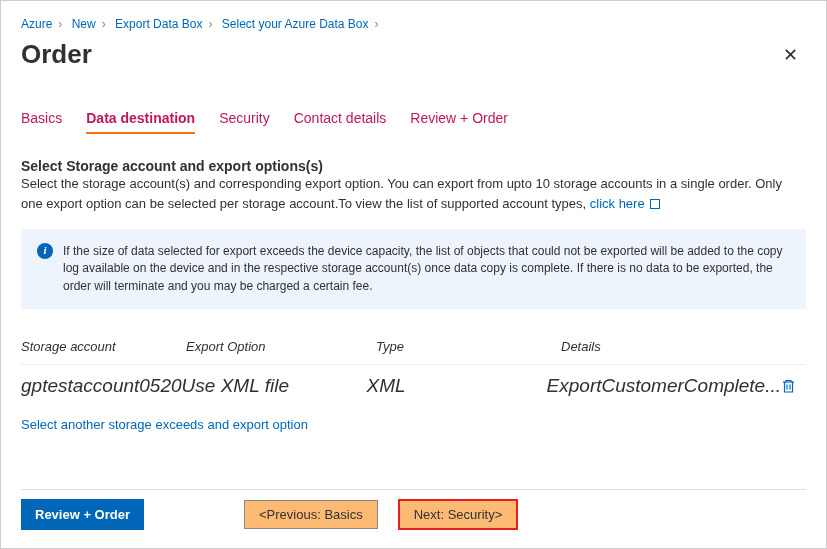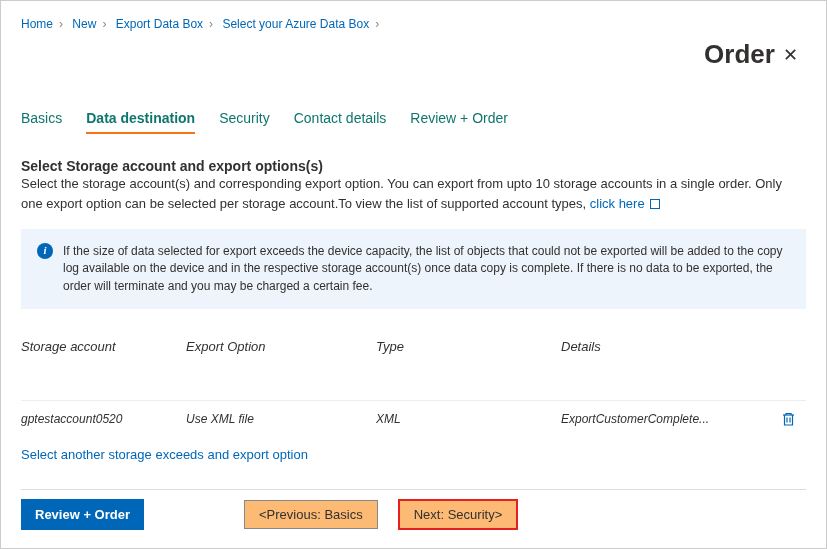--- a/index.html
+++ b/index.html
@@ -1,56 +1,56 @@
 <!DOCTYPE html>
 <html><head>
   <meta charset="utf-8">
   <style>
     * { box-sizing: border-box; margin: 0; padding: 0; font-family: 'Segoe UI', Arial, sans-serif; }
     body { width: 827px; height: 549px; background: #fff; border: 1px solid #ccc; padding: 16px 20px; position: relative; font-size: 13px; color: #323130; }
     .breadcrumb { font-size: 12px; color: #666; margin-bottom: 8px; }
     .breadcrumb a { color: #0067b8; text-decoration: none; }
     .breadcrumb .sep { color: #888; margin: 0 6px; }
-    .title-row { display: flex; justify-content: flex-end; align-items: center; }
+    .title-row { display: flex; justify-content: space-between; align-items: center; }
     h1 { font-size: 26px; font-weight: 600; color: #323130; }
     .close-x { font-size: 18px; color: #333; cursor: pointer; padding: 4px 8px; }
     .tabs { display: flex; gap: 24px; margin-top: 40px; border-bottom: 0; }
-    .tab { font-size: 14px; color: #0f766e; cursor: pointer; padding-bottom: 6px; }
+    .tab { font-size: 14px; color: #be185d; cursor: pointer; padding-bottom: 6px; }
     .tab.active { font-weight: 600; border-bottom: 2px solid #f97316; }
     .section-title { font-size: 14px; font-weight: 600; margin-top: 24px; }
     .section-desc { font-size: 13px; color: #323130; line-height: 1.5; }
     .inline-link { color: #0067b8; text-decoration: none; }
     .ext-icon { display:inline-block; width:10px; height:10px; border:1px solid #0067b8; position:relative; top:1px; margin-left:2px; }
     .info-box { background: #eef4fb; padding: 14px 16px; margin-top: 16px; display: flex; gap: 10px; font-size: 12px; color: #323130; line-height: 1.45; }
     .info-icon { width: 16px; height: 16px; border-radius: 50%; background: #0067b8; color: #fff; display: inline-flex; align-items: center; justify-content: center; font-size: 11px; font-weight: bold; flex-shrink: 0; font-style: italic; font-family: Georgia, serif; }
     .table { margin-top: 20px; font-style: italic; }
     .thead, .trow { display: flex; padding: 10px 0; }
     .thead { font-size: 13px; color: #323130; }
-    .trow { border-top: 1px solid #eee; font-size: 12px; color: #323130; align-items: center; margin-top: 36px; }
+    .trow { border-top: 1px solid #eee; font-size: 19px; color: #323130; align-items: center; }
     .c1 { width: 165px; }
     .c2 { width: 190px; }
     .c3 { width: 185px; }
     .c4 { flex: 1; display: flex; align-items: center; justify-content: space-between; padding-right: 10px; }
     .delete-icon { color: #0067b8; cursor: pointer; }
     .delete-icon svg { display: block; }
     .add-link { color: #0067b8; font-size: 13px; margin-top: 10px; display: inline-block; cursor: pointer; }
     .footer { position: absolute; left: 20px; right: 20px; bottom: 18px; display: flex; align-items: center; gap: 20px; }
     .btn-primary { background: #0067b8; color: #fff; border: none; padding: 8px 14px; font-size: 13px; font-weight: 600; cursor: pointer; }
     .btn-sec { background: #fdba74; border: 1px solid #8a8886; padding: 6px 14px; font-size: 13px; cursor: pointer; color: #323130; }
     .highlight { border: 2px solid #e62020; }
     .footer-gap { width: 60px; }
     .sep-line { border-top: 1px solid #ddd; position: absolute; left:20px; right:20px; bottom: 58px; }
   </style>
 </head>
 <body>
 
 
 
 <div class="breadcrumb">
-  <a>Home</a><span class="sep">›</span>
+  <a>Azure</a><span class="sep">›</span>
   <a>New</a><span class="sep">›</span>
   <a>Export Data Box</a><span class="sep">›</span>
   <a>Select your Azure Data Box</a><span class="sep">›</span>
 </div>
 
 <div class="title-row">
   <h1>Order</h1>
   <span class="close-x">✕</span>
 </div>
 

